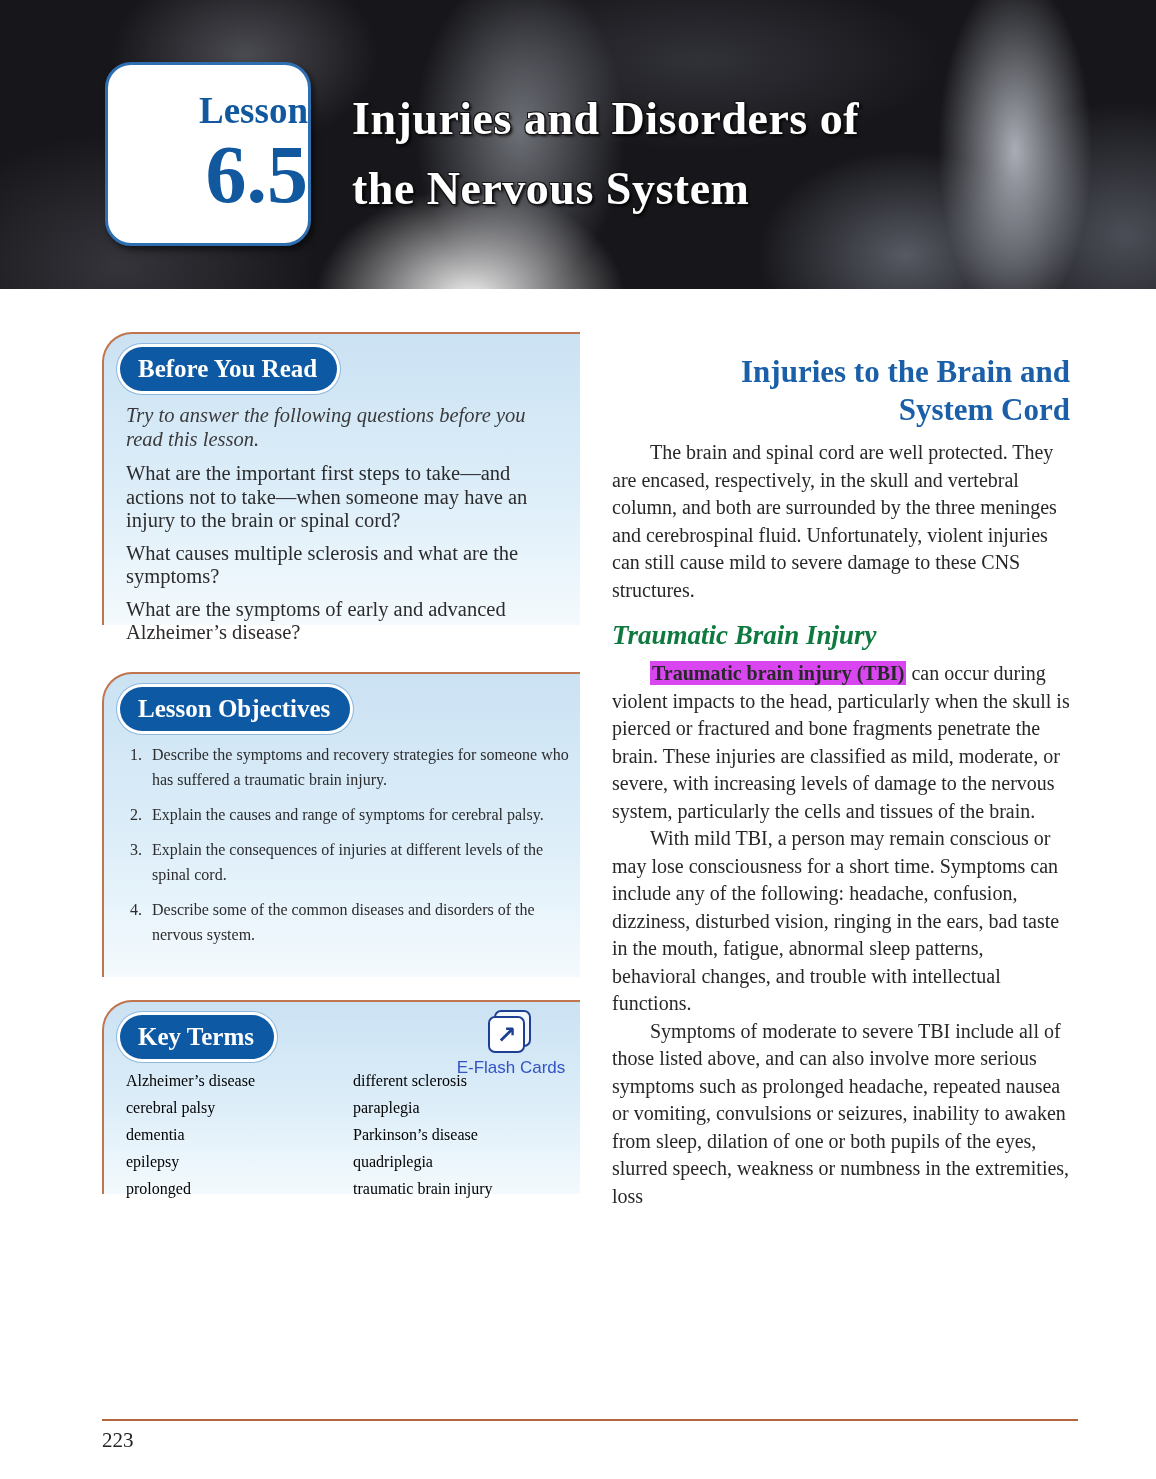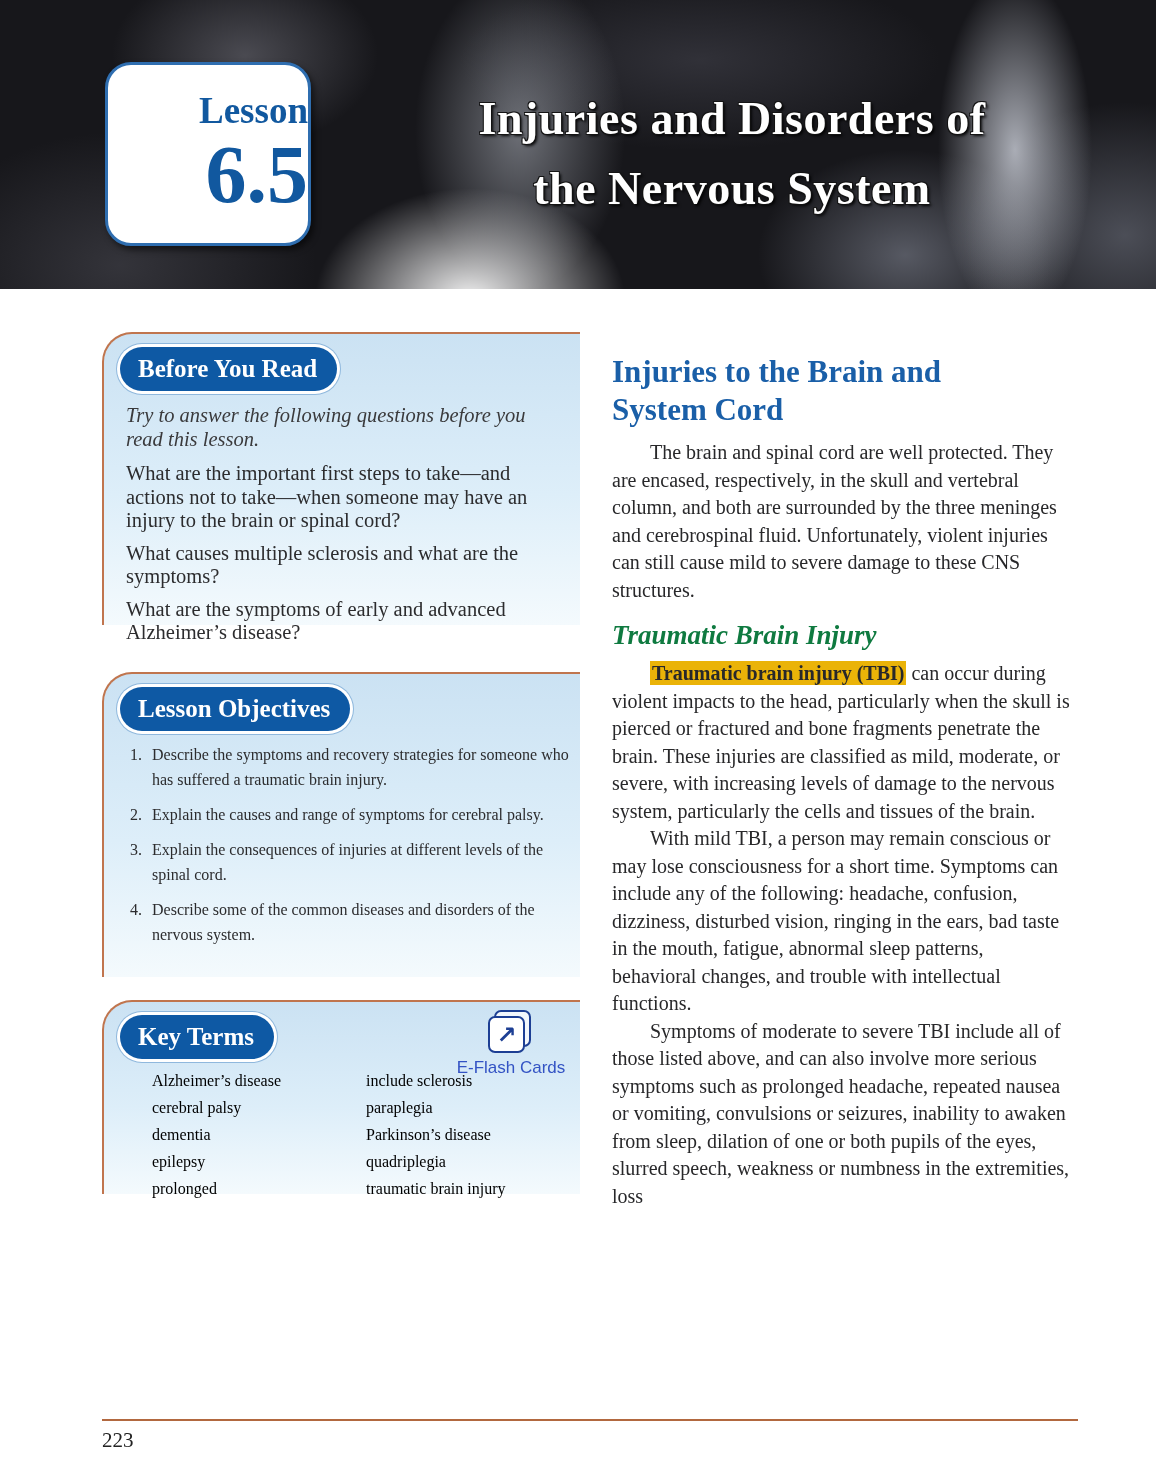--- a/index.html
+++ b/index.html
@@ -28,21 +28,21 @@
     display:flex; flex-direction:column; align-items:flex-end; justify-content:center;
   }
   .lesson-badge .lbl { color:#11589f; font-weight:bold; font-size:37px; line-height:1.05; }
   .lesson-badge .num { color:#11589f; font-weight:bold; font-size:82px; line-height:1.0; margin-top:4px; }
   .banner-title {
     position:absolute; left:352px; top:84px; width:760px;
     color:#ffffff; font-weight:bold; font-size:46px; line-height:70px;
     text-shadow:-1px -1px 0 #141414, 1px -1px 0 #141414, -1px 1px 0 #141414, 2px 2px 3px rgba(0,0,0,0.95);
     letter-spacing:0.5px;
   }
-  .banner-title span { display:block;text-align:center; }
+  .banner-title span { display:block; }
 
   
   .info-box {
     position:absolute; left:102px; width:478px;
     border-left:2px solid #c0754e; border-top:2px solid #c0754e;
     border-top-left-radius:30px;
     background:linear-gradient(180deg,#cbe2f3 0%, #ddeef9 55%, #f4fafd 100%);
   }
   .box-before { top:332px; height:293px; }
   .box-objectives { top:672px; height:305px; }
@@ -51,21 +51,21 @@
     display:inline-block; margin:13px 0 0 16px;
     background:#0e59a4; color:#ffffff; font-weight:bold; font-size:25px; line-height:1;
     padding:9px 20px 10px 18px; border-radius:24px;
     box-shadow:0 0 0 3px #ffffff, 0 0 0 4px #8fb8dd;
   }
   .box-body { padding:13px 28px 0 22px; color:#2c2c2e; font-size:20.5px; }
   .byr-intro { font-style:italic; color:#3a3a3c; line-height:23.5px; margin-bottom:11px; }
   .byr-q { line-height:23.5px; margin-bottom:9px; }
   .obj-list { margin:11px 0 0 0; padding-left:42px; }
   .obj-list li { line-height:25px; margin-bottom:10px; padding-left:6px; color:#2c2c2e; }
-  .kt-columns { display:flex; padding:8px 0 0 22px;margin-left:26px; }
+  .kt-columns { display:flex; padding:8px 0 0 22px; }
   .kt-col { width:232px; }
   .kt-col div { line-height:27px; }
   .eflash {
     position:absolute; right:14px; top:8px; width:110px; text-align:center; cursor:pointer;
   }
   .eflash .cards { position:relative; width:46px; height:46px; margin:0 auto; }
   .eflash .card-back {
     position:absolute; left:6px; top:0; width:37px; height:37px;
     background:#f2f7fc; border:2.5px solid #1d3f94; border-radius:7px;
   }
@@ -76,27 +76,28 @@
   }
   .eflash .arrow { font-size:24px; font-weight:bold; color:#1d3f94; font-family:"DejaVu Sans",sans-serif; line-height:1; }
   .eflash .eflash-label { font-family:"Liberation Sans","DejaVu Sans",sans-serif; font-size:17px; color:#3353c4; margin-top:2px; }
 
   
   .main-col { position:absolute; left:612px; top:336px; width:458px; color:#28282a; }
   .main-col p { font-size:20px; line-height:27.5px; text-indent:38px; }
   .section-heading {
     color:#1a5fa8; font-weight:bold; font-size:31px; line-height:38px;
     margin:17px 0 10px 0;
+    text-align:right;
   }
   .section-heading span { display:block; }
   .subsection-heading {
     color:#0f7a40; font-weight:bold; font-style:italic; font-size:27px; line-height:32px;
     margin:15px 0 9px 0;
   }
-  .hl { background:#eab308; font-weight:bold; padding:1px 2px;text-align:center; }
+  .hl { background:#d946ef; font-weight:bold; padding:1px 2px;text-align:center; }
 
   
   .footer-rule { position:absolute; left:102px; top:1419px; width:976px; height:2px; background:#b2683f; }
   .page-number { position:absolute; left:102px; top:1428px; width:976px; font-size:21px; color:#222222; }
 </style>
 </head>
 <body>
 
 <div class="page">
 
@@ -144,21 +145,21 @@
     </div>
     <div class="kt-columns">
       <div class="kt-col">
         <div>Alzheimer’s disease</div>
         <div>cerebral palsy</div>
         <div>dementia</div>
         <div>epilepsy</div>
         <div>prolonged</div>
       </div>
       <div class="kt-col">
-        <div>include sclerosis</div>
+        <div>different sclerosis</div>
         <div>paraplegia</div>
         <div>Parkinson’s disease</div>
         <div>quadriplegia</div>
         <div>traumatic brain injury</div>
       </div>
     </div>
   </section>
 
   <main class="main-col">
     <h2 class="section-heading">

